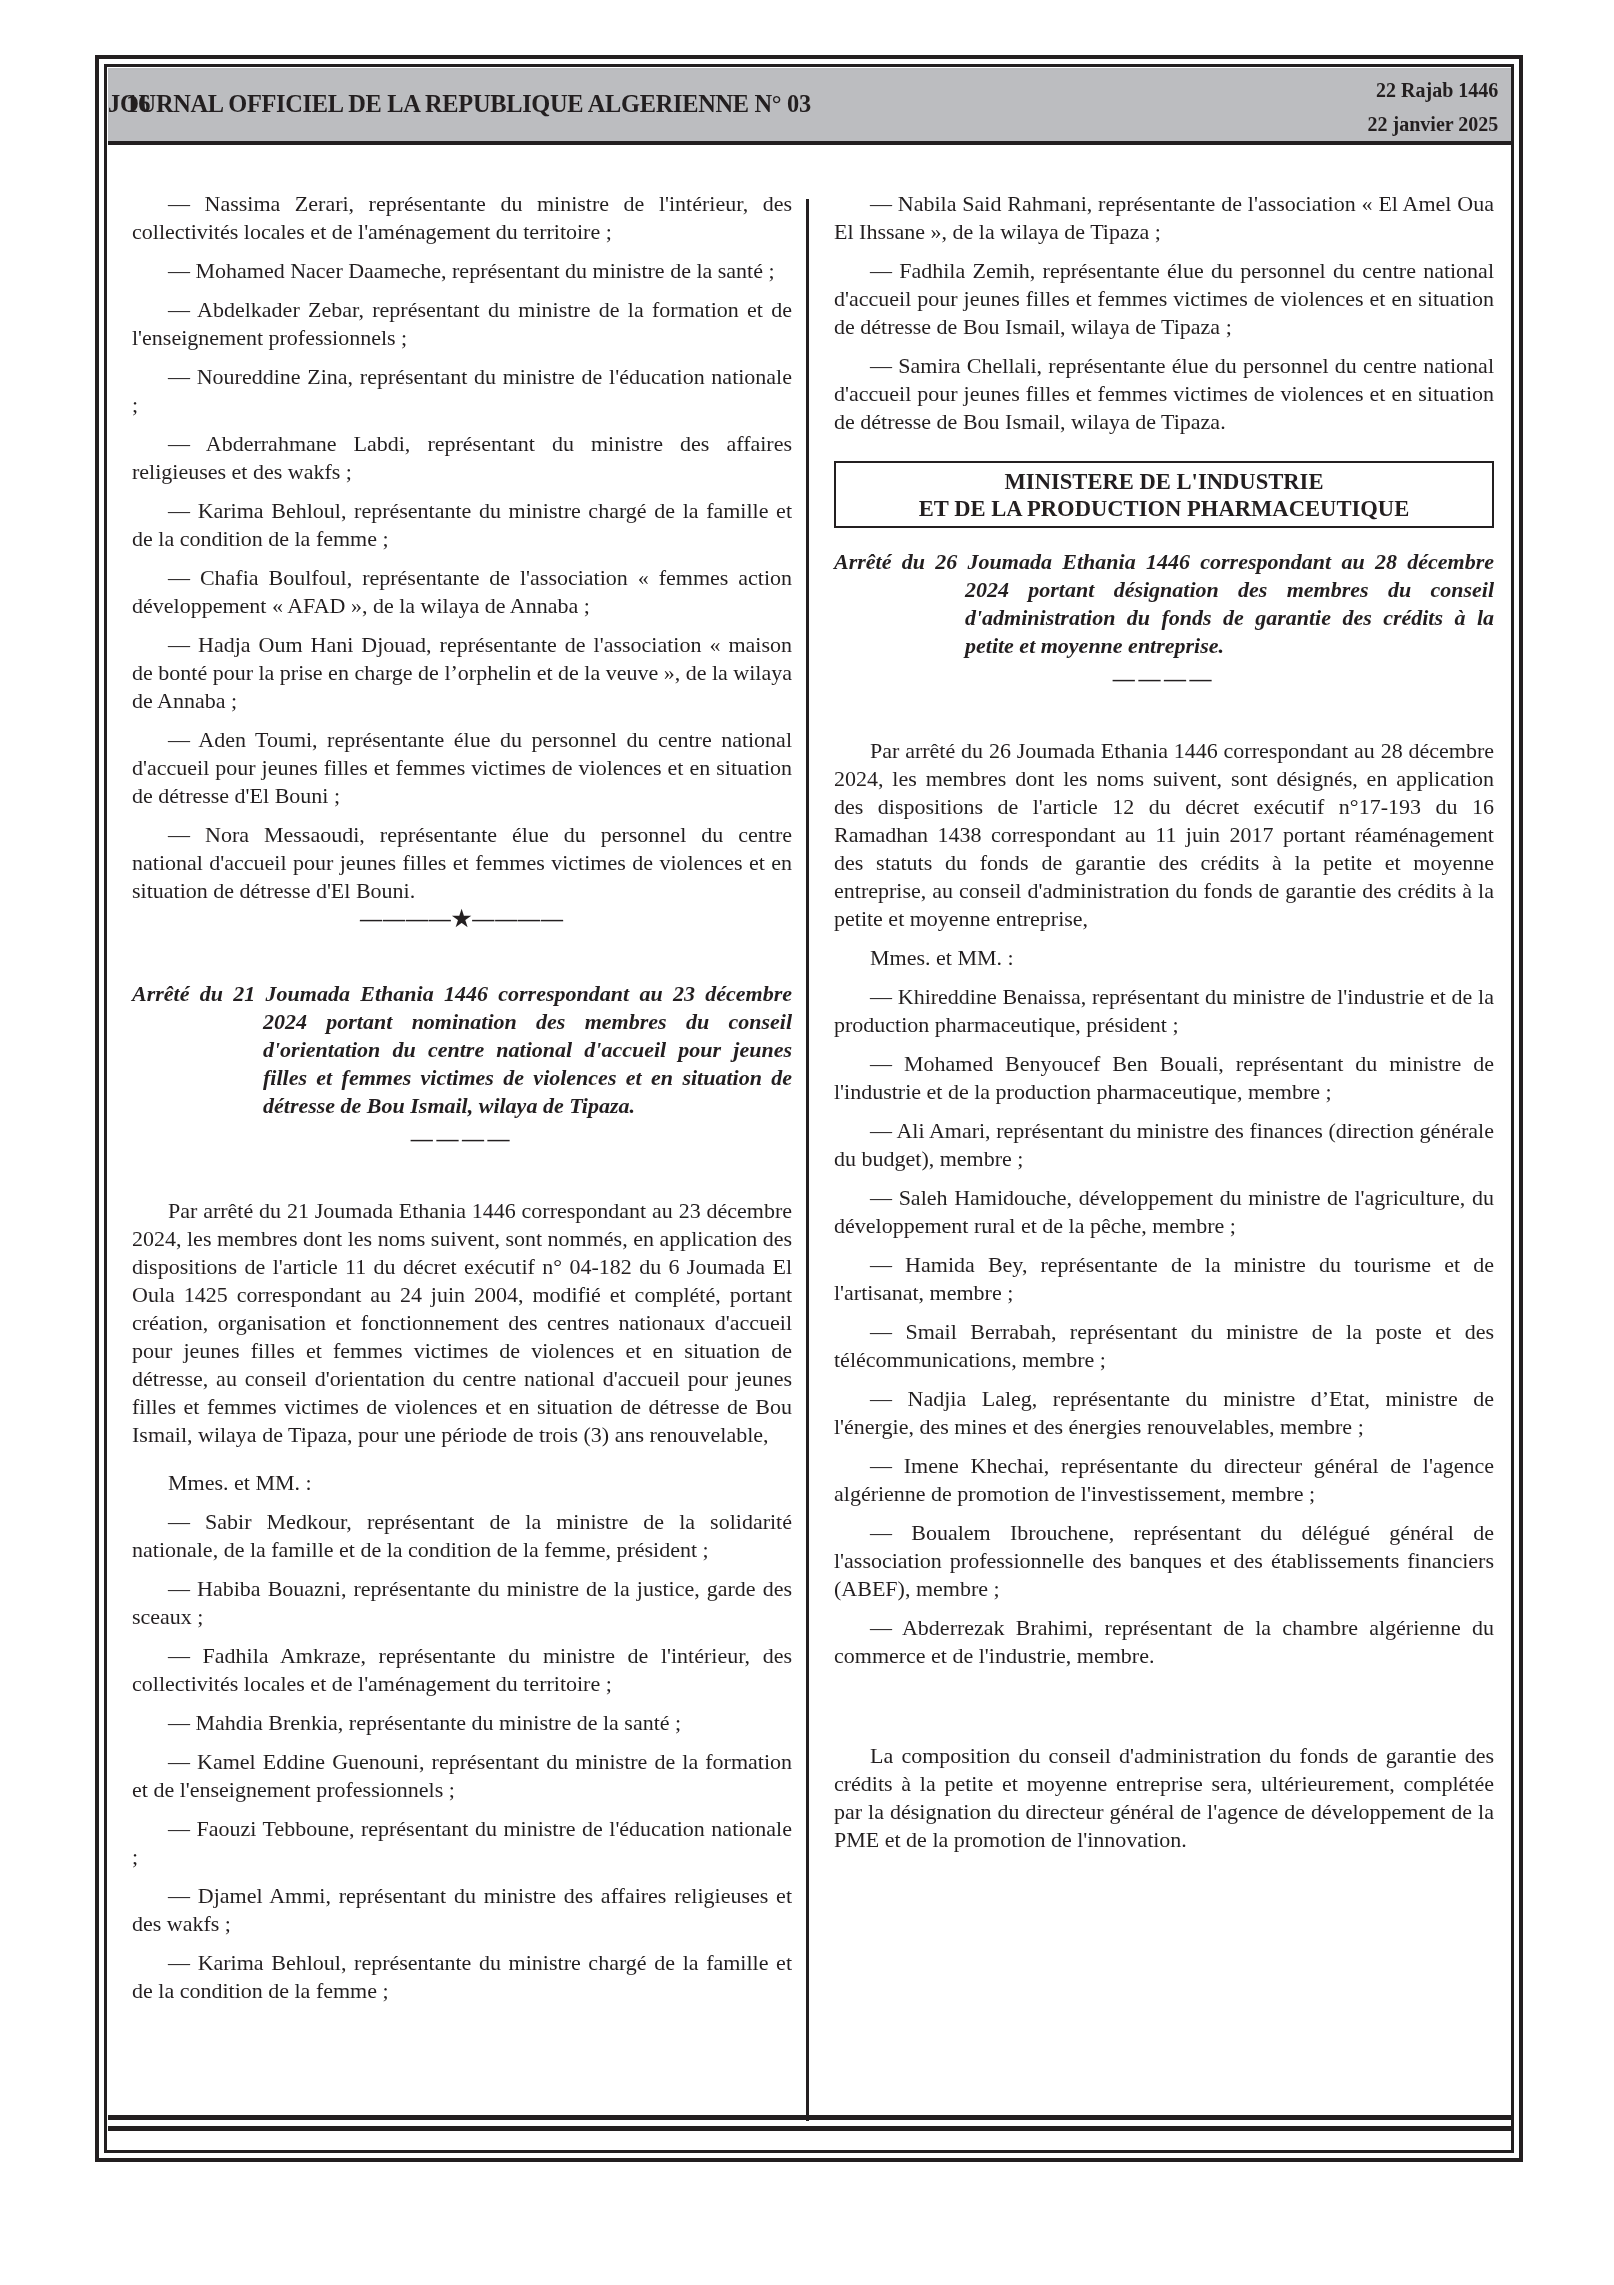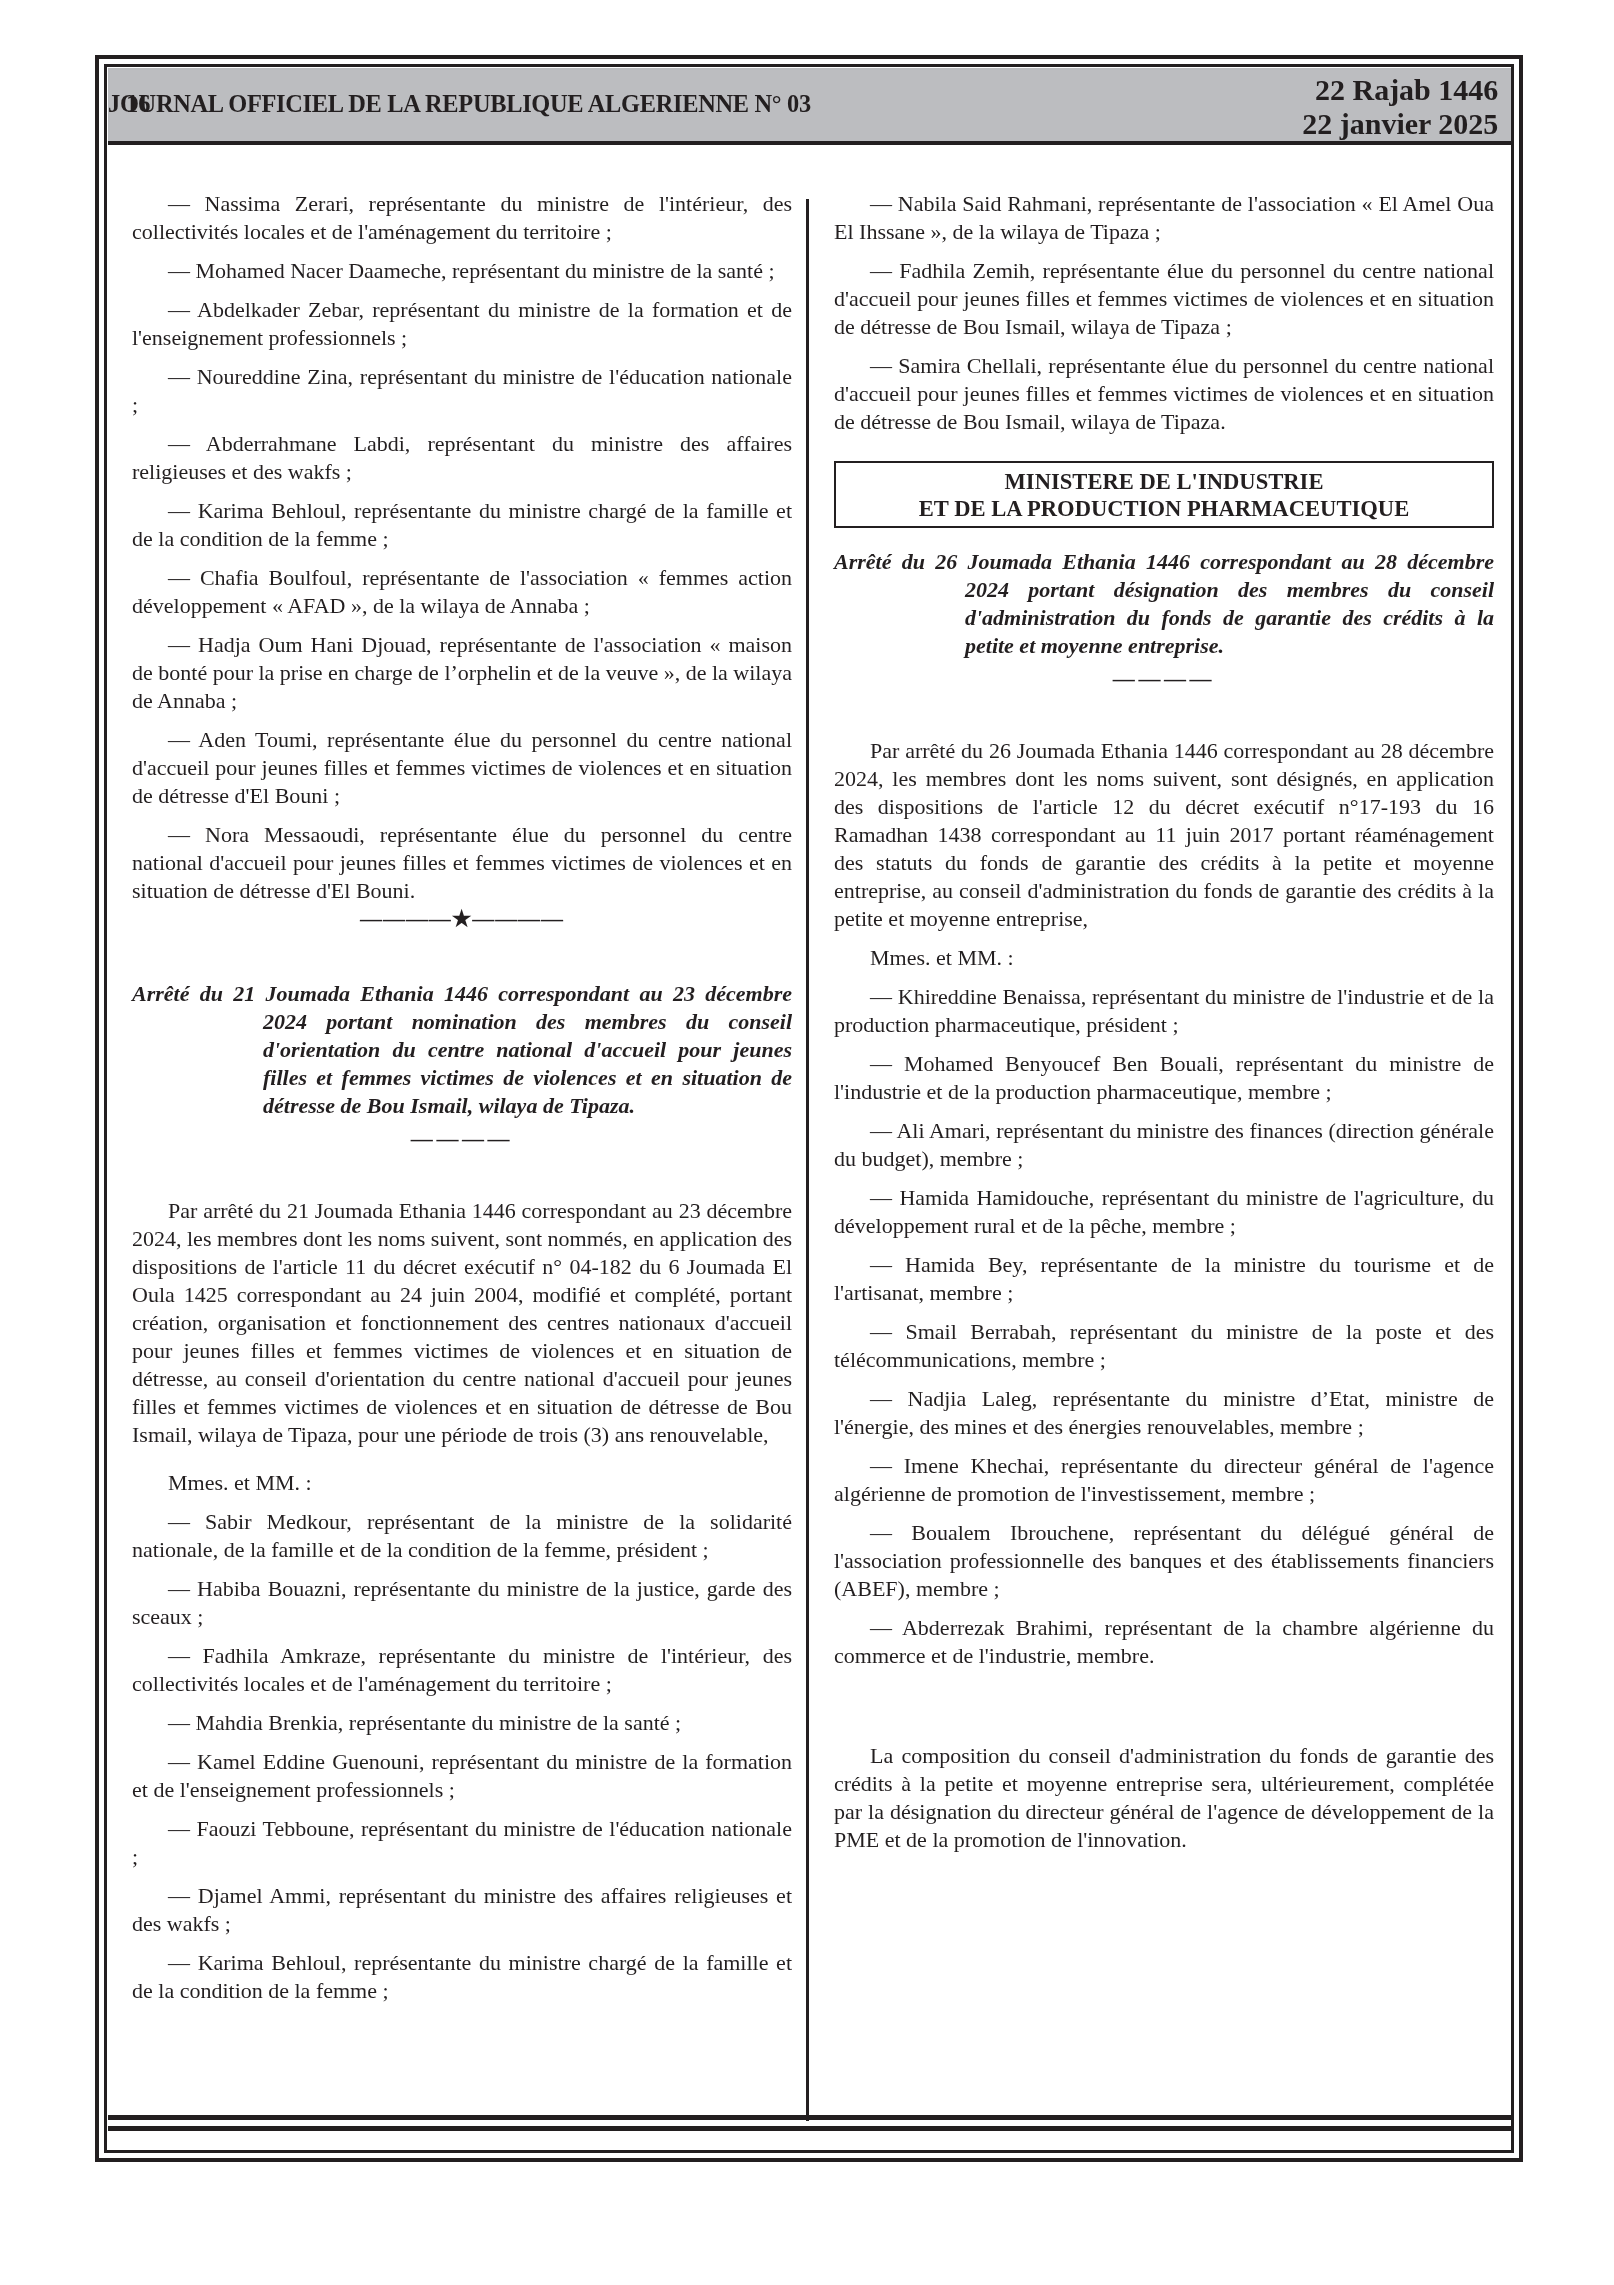--- a/index.html
+++ b/index.html
@@ -10,21 +10,21 @@
                  border: 4.5px solid #231f20; box-sizing: border-box; }
   .frame-inner { position: absolute; left: 104px; top: 64px; width: 1410px; height: 2089px;
                  border: 3.6px solid #231f20; box-sizing: border-box; }
 
   .header { position: absolute; left: 108px; top: 68px; width: 1403px; height: 77px;
             background: #bcbdc0; border-bottom: 4.5px solid #231f20; box-sizing: border-box; }
   .header .page-num { position: absolute; left: 18px; top: 22px; font-size: 24.4px; font-weight: bold; }
   .header .title { position: absolute; left: 0; right: 0; top: 22px; text-align: left;
                    font-size: 24.4px; font-weight: bold; letter-spacing: -0.3px; }
   .header .dates { position: absolute; right: 12.7px; top: 4.5px; text-align: right;
-                   font-size: 30px; font-weight: bold; line-height: 34px; }
+                   font-size: 20px; font-weight: bold; line-height: 34px; }
 
   .col { position: absolute; top: 190px; width: 660px; font-size: 22px; line-height: 28px;
          text-align: justify; }
   .col-left { left: 132px; }
   .col-right { left: 834px; }
 
   .divider { position: absolute; left: 806px; top: 199px; width: 2.7px; height: 1922px; background: #231f20; }
   .rule-a { position: absolute; left: 108px; top: 2115px; width: 1403px; height: 4.5px; background: #231f20; }
   .rule-b { position: absolute; left: 108px; top: 2126px; width: 1403px; height: 4.5px; background: #231f20; }
 
@@ -100,21 +100,21 @@
 
   <p class="arrete-title">Arrêté du 26 Joumada Ethania 1446 correspondant au 28 décembre 2024 portant désignation des membres du conseil d'administration du fonds de garantie des crédits à la petite et moyenne entreprise.</p>
   <div class="short-sep">————</div>
 
   <p class="para">Par arrêté du 26 Joumada Ethania 1446 correspondant au 28 décembre 2024, les membres dont les noms suivent, sont désignés, en application des dispositions de l'article 12 du décret exécutif n°17-193 du 16 Ramadhan 1438 correspondant au 11 juin 2017 portant réaménagement des statuts du fonds de garantie des crédits à la petite et moyenne entreprise, au conseil d'administration du fonds de garantie des crédits à la petite et moyenne entreprise,</p>
   <p class="mm">Mmes. et MM. :</p>
 
   <p class="item">— Khireddine Benaissa, représentant du ministre de l'industrie et de la production pharmaceutique, président ;</p>
   <p class="item">— Mohamed Benyoucef Ben Bouali, représentant du ministre de l'industrie et de la production pharmaceutique, membre ;</p>
   <p class="item">— Ali Amari, représentant du ministre des finances (direction générale du budget), membre ;</p>
-  <p class="item">— Hamida Hamidouche, représentant du ministre de l'agriculture, du développement rural et de la pêche, membre ;</p>
+  <p class="item">— Saleh Hamidouche, développement du ministre de l'agriculture, du développement rural et de la pêche, membre ;</p>
   <p class="item">— Hamida Bey, représentante de la ministre du tourisme et de l'artisanat, membre ;</p>
   <p class="item">— Smail Berrabah, représentant du ministre de la poste et des télécommunications, membre ;</p>
   <p class="item">— Nadjia Laleg, représentante du ministre d’Etat, ministre de l'énergie, des mines et des énergies renouvelables, membre ;</p>
   <p class="item">— Imene Khechai, représentante du directeur général de l'agence algérienne de promotion de l'investissement, membre ;</p>
   <p class="item">— Boualem Ibrouchene, représentant du délégué général de l'association professionnelle des banques et des établissements financiers (ABEF), membre ;</p>
   <p class="item">— Abderrezak Brahimi, représentant de la chambre algérienne du commerce et de l'industrie, membre.</p>
   <div class="spacer-lg"></div>
   <p class="para">La composition du conseil d'administration du fonds de garantie des crédits à la petite et moyenne entreprise sera, ultérieurement, complétée par la désignation du directeur général de l'agence de développement de la PME et de la promotion de l'innovation.</p>
 </div>
 

